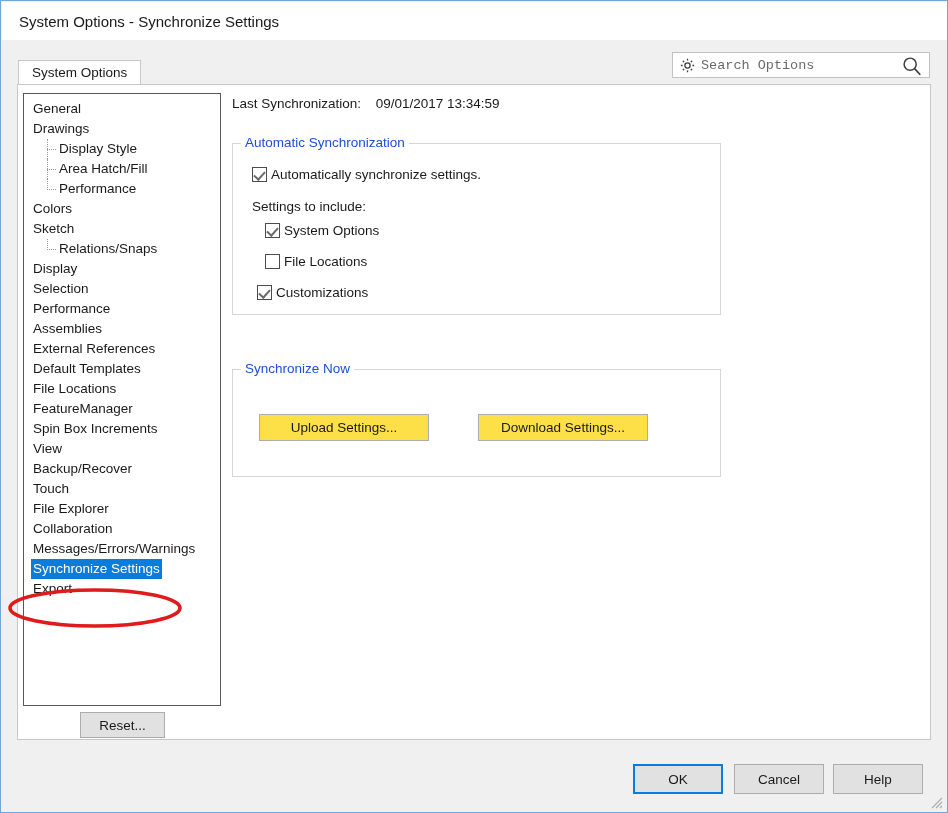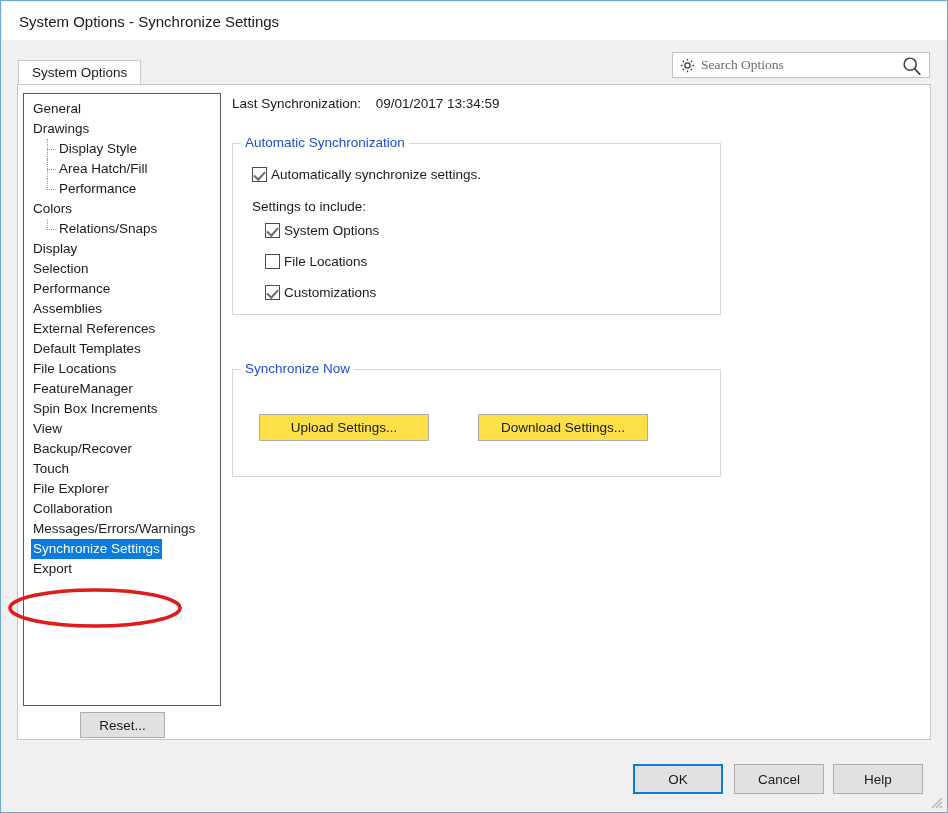--- a/index.html
+++ b/index.html
@@ -89,21 +89,21 @@
   .search-gear { position: absolute; left: 6px; top: 4px; }
   .search-input {
     position: absolute;
     left: 28px;
     top: 0;
     width: 198px;
     height: 24px;
     border: none;
     outline: none;
     background: transparent;
-    font-family: Liberation Serif, serif;
+    font-family: Liberation Mono, monospace;
     font-size: 13.5px;
     color: #1a1a1a;
     padding: 0;
   }
   .search-input::placeholder { color: #6a6a6a; opacity: 1; }
   .search-glass { position: absolute; right: 6px; top: 2px; cursor: default; }
 
   
   .content-panel {
     position: absolute;
@@ -323,20 +323,21 @@
 
   <div class="tree-box">
     <div style="height:5px"></div>
     <div id="tree-items">
         <div class="tree-item lvl0"><span class="lbl">General</span></div>
         <div class="tree-item lvl0"><span class="lbl">Drawings</span></div>
         <div class="tree-item lvl1"><span class="tree-line-v" style="top: 0px; height: 20px;"></span><span class="tree-line-h"></span><span class="lbl">Display Style</span></div>
         <div class="tree-item lvl1"><span class="tree-line-v" style="top: 0px; height: 20px;"></span><span class="tree-line-h"></span><span class="lbl">Area Hatch/Fill</span></div>
         <div class="tree-item lvl1"><span class="tree-line-v" style="top: 0px; height: 11px;"></span><span class="tree-line-h"></span><span class="lbl">Performance</span></div>
         <div class="tree-item lvl0"><span class="lbl">Colors</span></div>
+        <div class="tree-item lvl0"><span class="lbl">Sketch</span></div>
         <div class="tree-item lvl1"><span class="tree-line-v" style="top: 0px; height: 11px;"></span><span class="tree-line-h"></span><span class="lbl">Relations/Snaps</span></div>
         <div class="tree-item lvl0"><span class="lbl">Display</span></div>
         <div class="tree-item lvl0"><span class="lbl">Selection</span></div>
         <div class="tree-item lvl0"><span class="lbl">Performance</span></div>
         <div class="tree-item lvl0"><span class="lbl">Assemblies</span></div>
         <div class="tree-item lvl0"><span class="lbl">External References</span></div>
         <div class="tree-item lvl0"><span class="lbl">Default Templates</span></div>
         <div class="tree-item lvl0"><span class="lbl">File Locations</span></div>
         <div class="tree-item lvl0"><span class="lbl">FeatureManager</span></div>
         <div class="tree-item lvl0"><span class="lbl">Spin Box Increments</span></div>
@@ -371,21 +372,21 @@
     <div class="cbrow" style="left:32px; top:79px;">
       <span class="cbox checked"></span>
       <span>System Options</span>
     </div>
 
     <div class="cbrow" style="left:32px; top:110px;">
       <span class="cbox"></span>
       <span>File Locations</span>
     </div>
 
-    <div class="cbrow" style="left:32px; top:141px;">
+    <div class="cbrow" style="left:24px; top:141px;">
       <span class="cbox checked"></span>
       <span>Customizations</span>
     </div>
   </div>
 
   <div class="groupbox" id="gb-now">
     <div class="gb-title">Synchronize Now</div>
     <button class="gbtn" style="left:26px; top:44px; width:170px; height:27px;">Upload Settings...</button>
     <button class="gbtn" style="left:245px; top:44px; width:170px; height:27px;">Download Settings...</button>
   </div>

